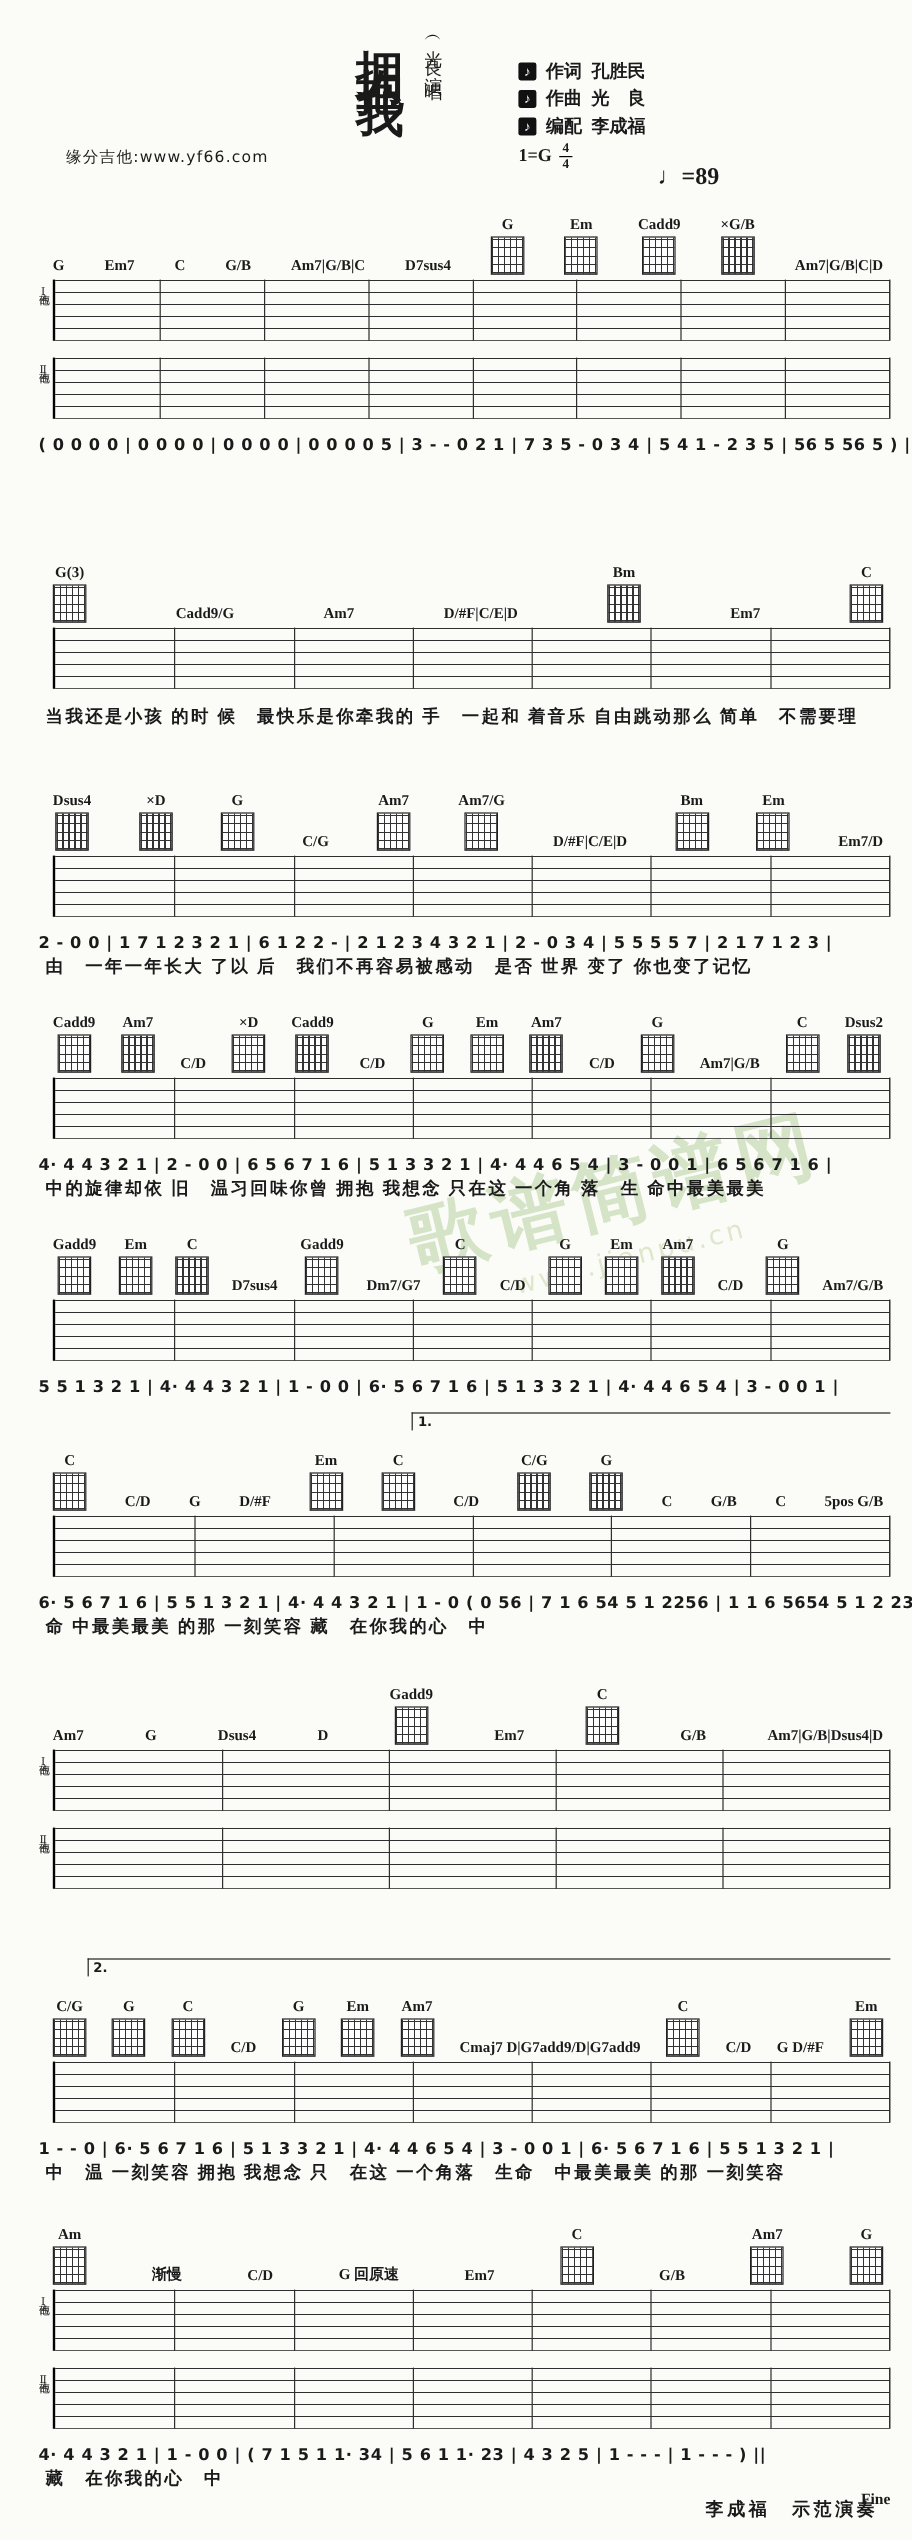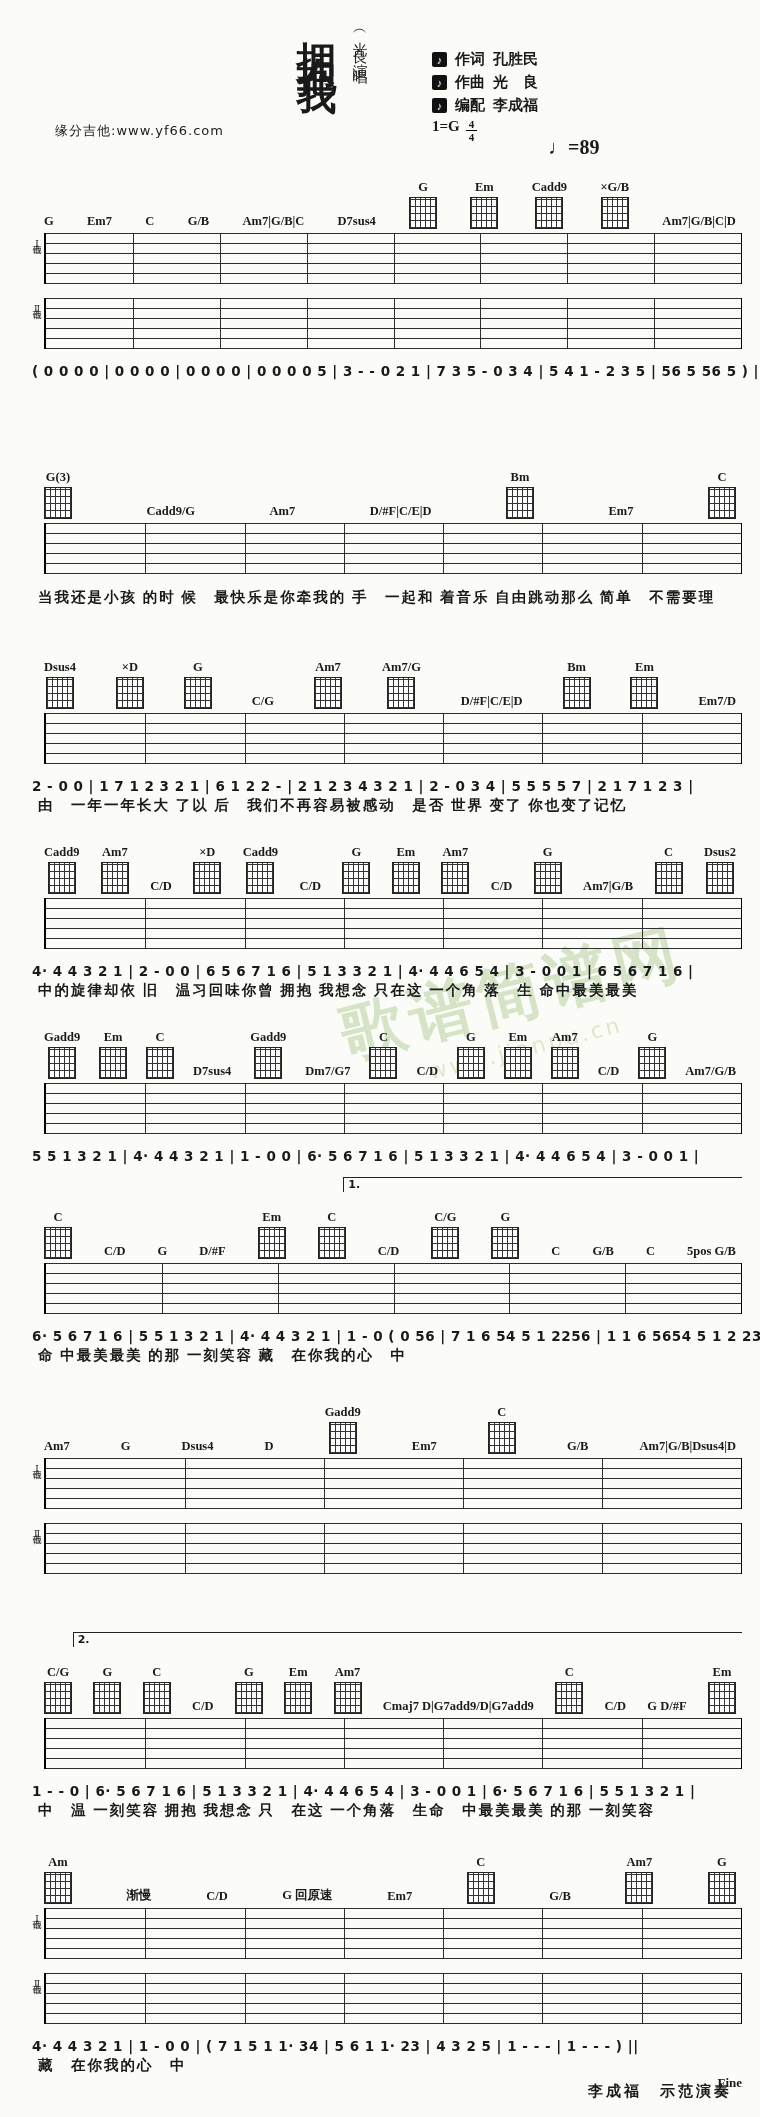--- a/index.html
+++ b/index.html
@@ -10,21 +10,21 @@
   }
   .page{position:absolute;inset:0;}
   
   .titleblock{position:absolute;left:296px;top:10px;display:flex;gap:14px;}
   .title{writing-mode:vertical-rl;font-size:40px;font-weight:bold;letter-spacing:16px;line-height:1;}
   .subtitle{writing-mode:vertical-rl;font-size:15px;letter-spacing:6px;padding-top:14px;}
   .credits{position:absolute;left:432px;top:50px;font-size:15px;font-weight:bold;}
   .credit-row{display:flex;align-items:center;gap:8px;margin-bottom:4px;}
   .note-badge{width:15px;height:15px;background:#111;color:#fff;font-size:11px;
     display:inline-flex;align-items:center;justify-content:center;border-radius:2px;}
-  .keytime{position:absolute;left:432px;top:118px;font-size:15px;font-weight:bold;display:flex;align-items:flex-start;gap:6px;}
+  .keytime{position:absolute;left:432px;top:118px;font-size:15px;font-weight:bold;display:flex;align-items:center;gap:6px;}
   .frac{display:inline-flex;flex-direction:column;align-items:center;font-size:11px;line-height:1.1;}
   .frac .ft{border-bottom:1px solid #000;padding:0 3px;}
   .tempo{position:absolute;left:548px;top:136px;font-size:20px;font-weight:bold;}
   .website{position:absolute;left:55px;top:122px;font-size:13px;letter-spacing:1px;font-family:"DejaVu Sans",sans-serif;}
   
   .system{position:absolute;left:30px;width:712px;}
   #sys0{top:165px;} #sys1{top:455px;} #sys2{top:645px;} #sys3{top:830px;}
   #sys4{top:1015px;} #sys5{top:1195px;} #sys6{top:1390px;} #sys7{top:1650px;} #sys8{top:1840px;}
   .chordrow{display:flex;align-items:flex-end;justify-content:space-between;
     min-height:64px;padding:0 6px 4px 14px;position:relative;}

